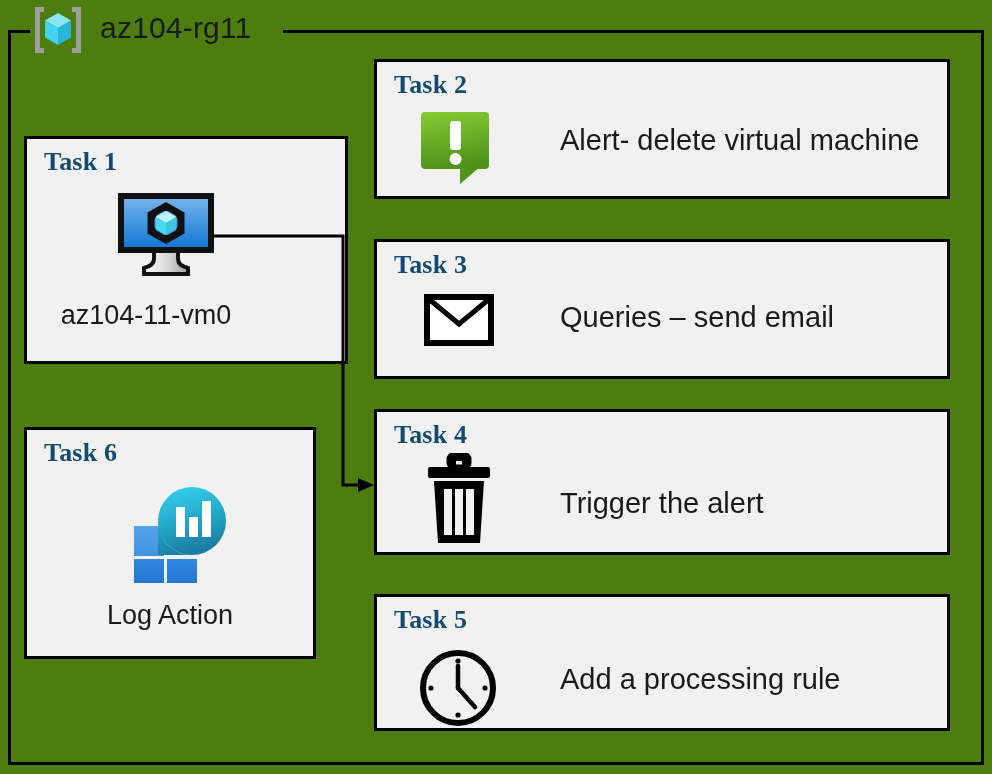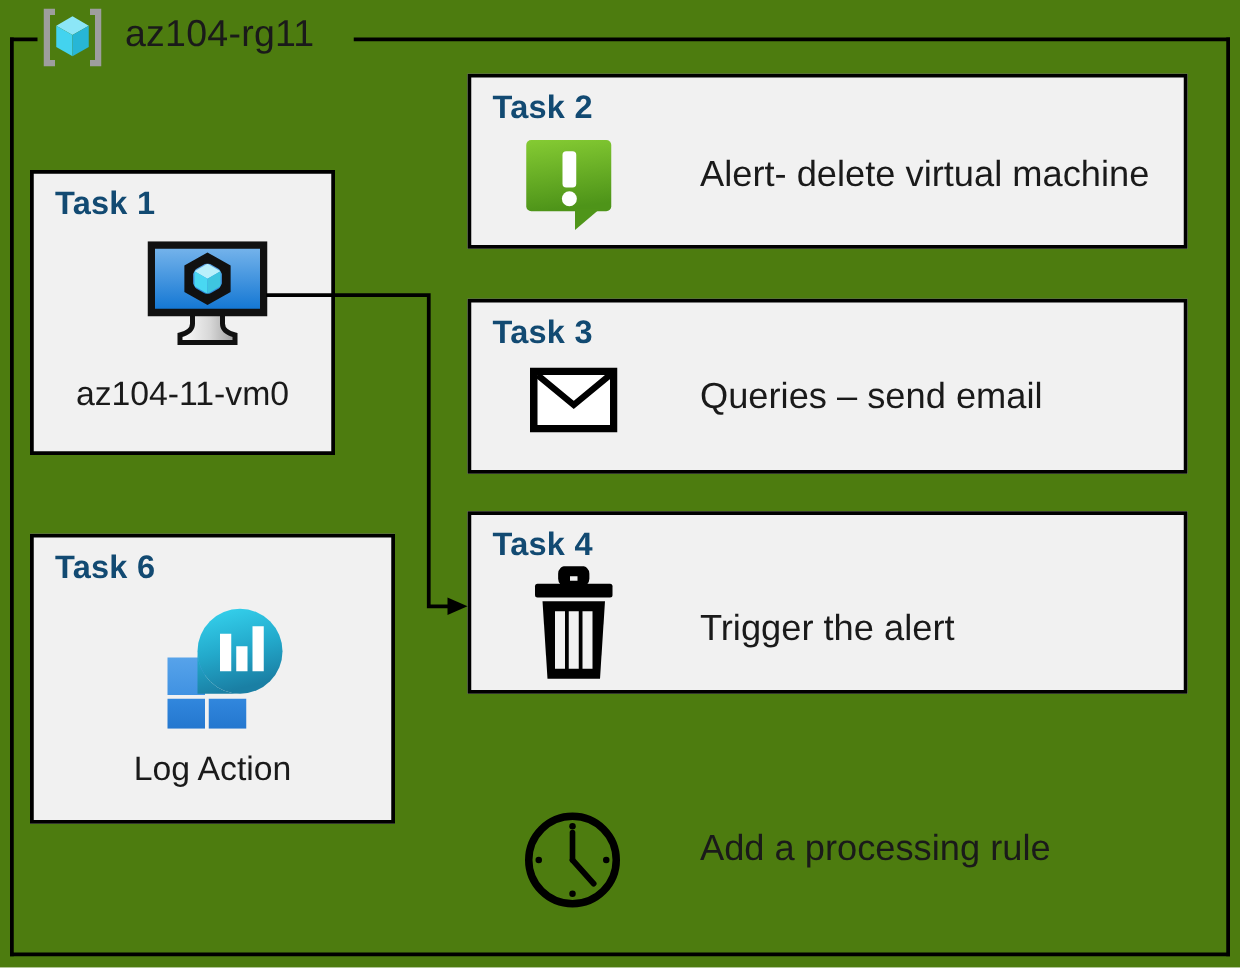--- a/index.html
+++ b/index.html
@@ -65,40 +65,41 @@
   }
   .task-title {
     position: absolute;
     left: 17px;
     top: 8px;
     font-size: 26px;
     font-weight: bold;
     color: #124a72;
     letter-spacing: 0.2px;
     white-space: nowrap;
+    font-family: Liberation Serif, serif;
   }
   .task-label-below {
     position: absolute;
     left: 0;
     right: 0;
     text-align: center;
     font-size: 27px;
     color: #1a1a1a;
     white-space: nowrap;
   }
   .task-label-right {
     position: absolute;
     font-size: 29px;
     color: #1a1a1a;
     white-space: nowrap;
     margin-left: 42px;
   }
 
   
-  #box-task1 { left: 24px;  top: 136px; width: 244px; height: 228px; }
+  #box-task1 { left: 24px;  top: 136px; width: 324px; height: 228px; }
   #box-task6 { left: 24px;  top: 427px; width: 292px; height: 232px; }
   #box-task2 { left: 374px; top: 59px;  width: 576px; height: 140px; }
   #box-task3 { left: 374px; top: 239px; width: 576px; height: 140px; padding-left: 29px; }
   #box-task4 { left: 374px; top: 409px; width: 576px; height: 146px; }
   #box-task5 { left: 374px; top: 594px; width: 576px; height: 137px; }
 
   
   .icon-slot { position: absolute; }
   #icon-vm      { left: 118px; top: 193px; width: 96px; height: 86px; }
   #icon-log     { left: 124px; top: 479px; width: 106px; height: 104px; }
@@ -262,20 +263,23 @@
       <rect x="1" y="14" width="62" height="11" rx="2" fill="#000000"></rect>
 
       <path d="M7 28 L57 28 L53 90 L11 90 Z" fill="#000000"></path>
       <rect x="17" y="36" width="8" height="46" fill="#f1f1f1"></rect>
       <rect x="28" y="36" width="8" height="46" fill="#f1f1f1"></rect>
       <rect x="39" y="36" width="8" height="46" fill="#f1f1f1"></rect>
     </svg>
   </div>
   <div class="task-label-right" id="label-task4">Trigger the alert</div>
 
+  <div class="task-box" id="box-task5">
+    <div class="task-title">Task 5</div>
+  </div>
   <div class="icon-slot" id="icon-clock">
     <svg width="80" height="80" viewBox="0 0 80 80">
       <circle cx="40" cy="40" r="35" fill="none" stroke="#000000" stroke-width="6"></circle>
       <circle cx="40" cy="13" r="2.6" fill="#000000"></circle>
       <circle cx="40" cy="67" r="2.6" fill="#000000"></circle>
       <circle cx="13" cy="40" r="2.6" fill="#000000"></circle>
       <circle cx="67" cy="40" r="2.6" fill="#000000"></circle>
       <path d="M40 40 L40 18" stroke="#000000" stroke-width="4.5" stroke-linecap="round"></path>
       <path d="M40 40 L57 59" stroke="#000000" stroke-width="4.5" stroke-linecap="round"></path>
     </svg>

